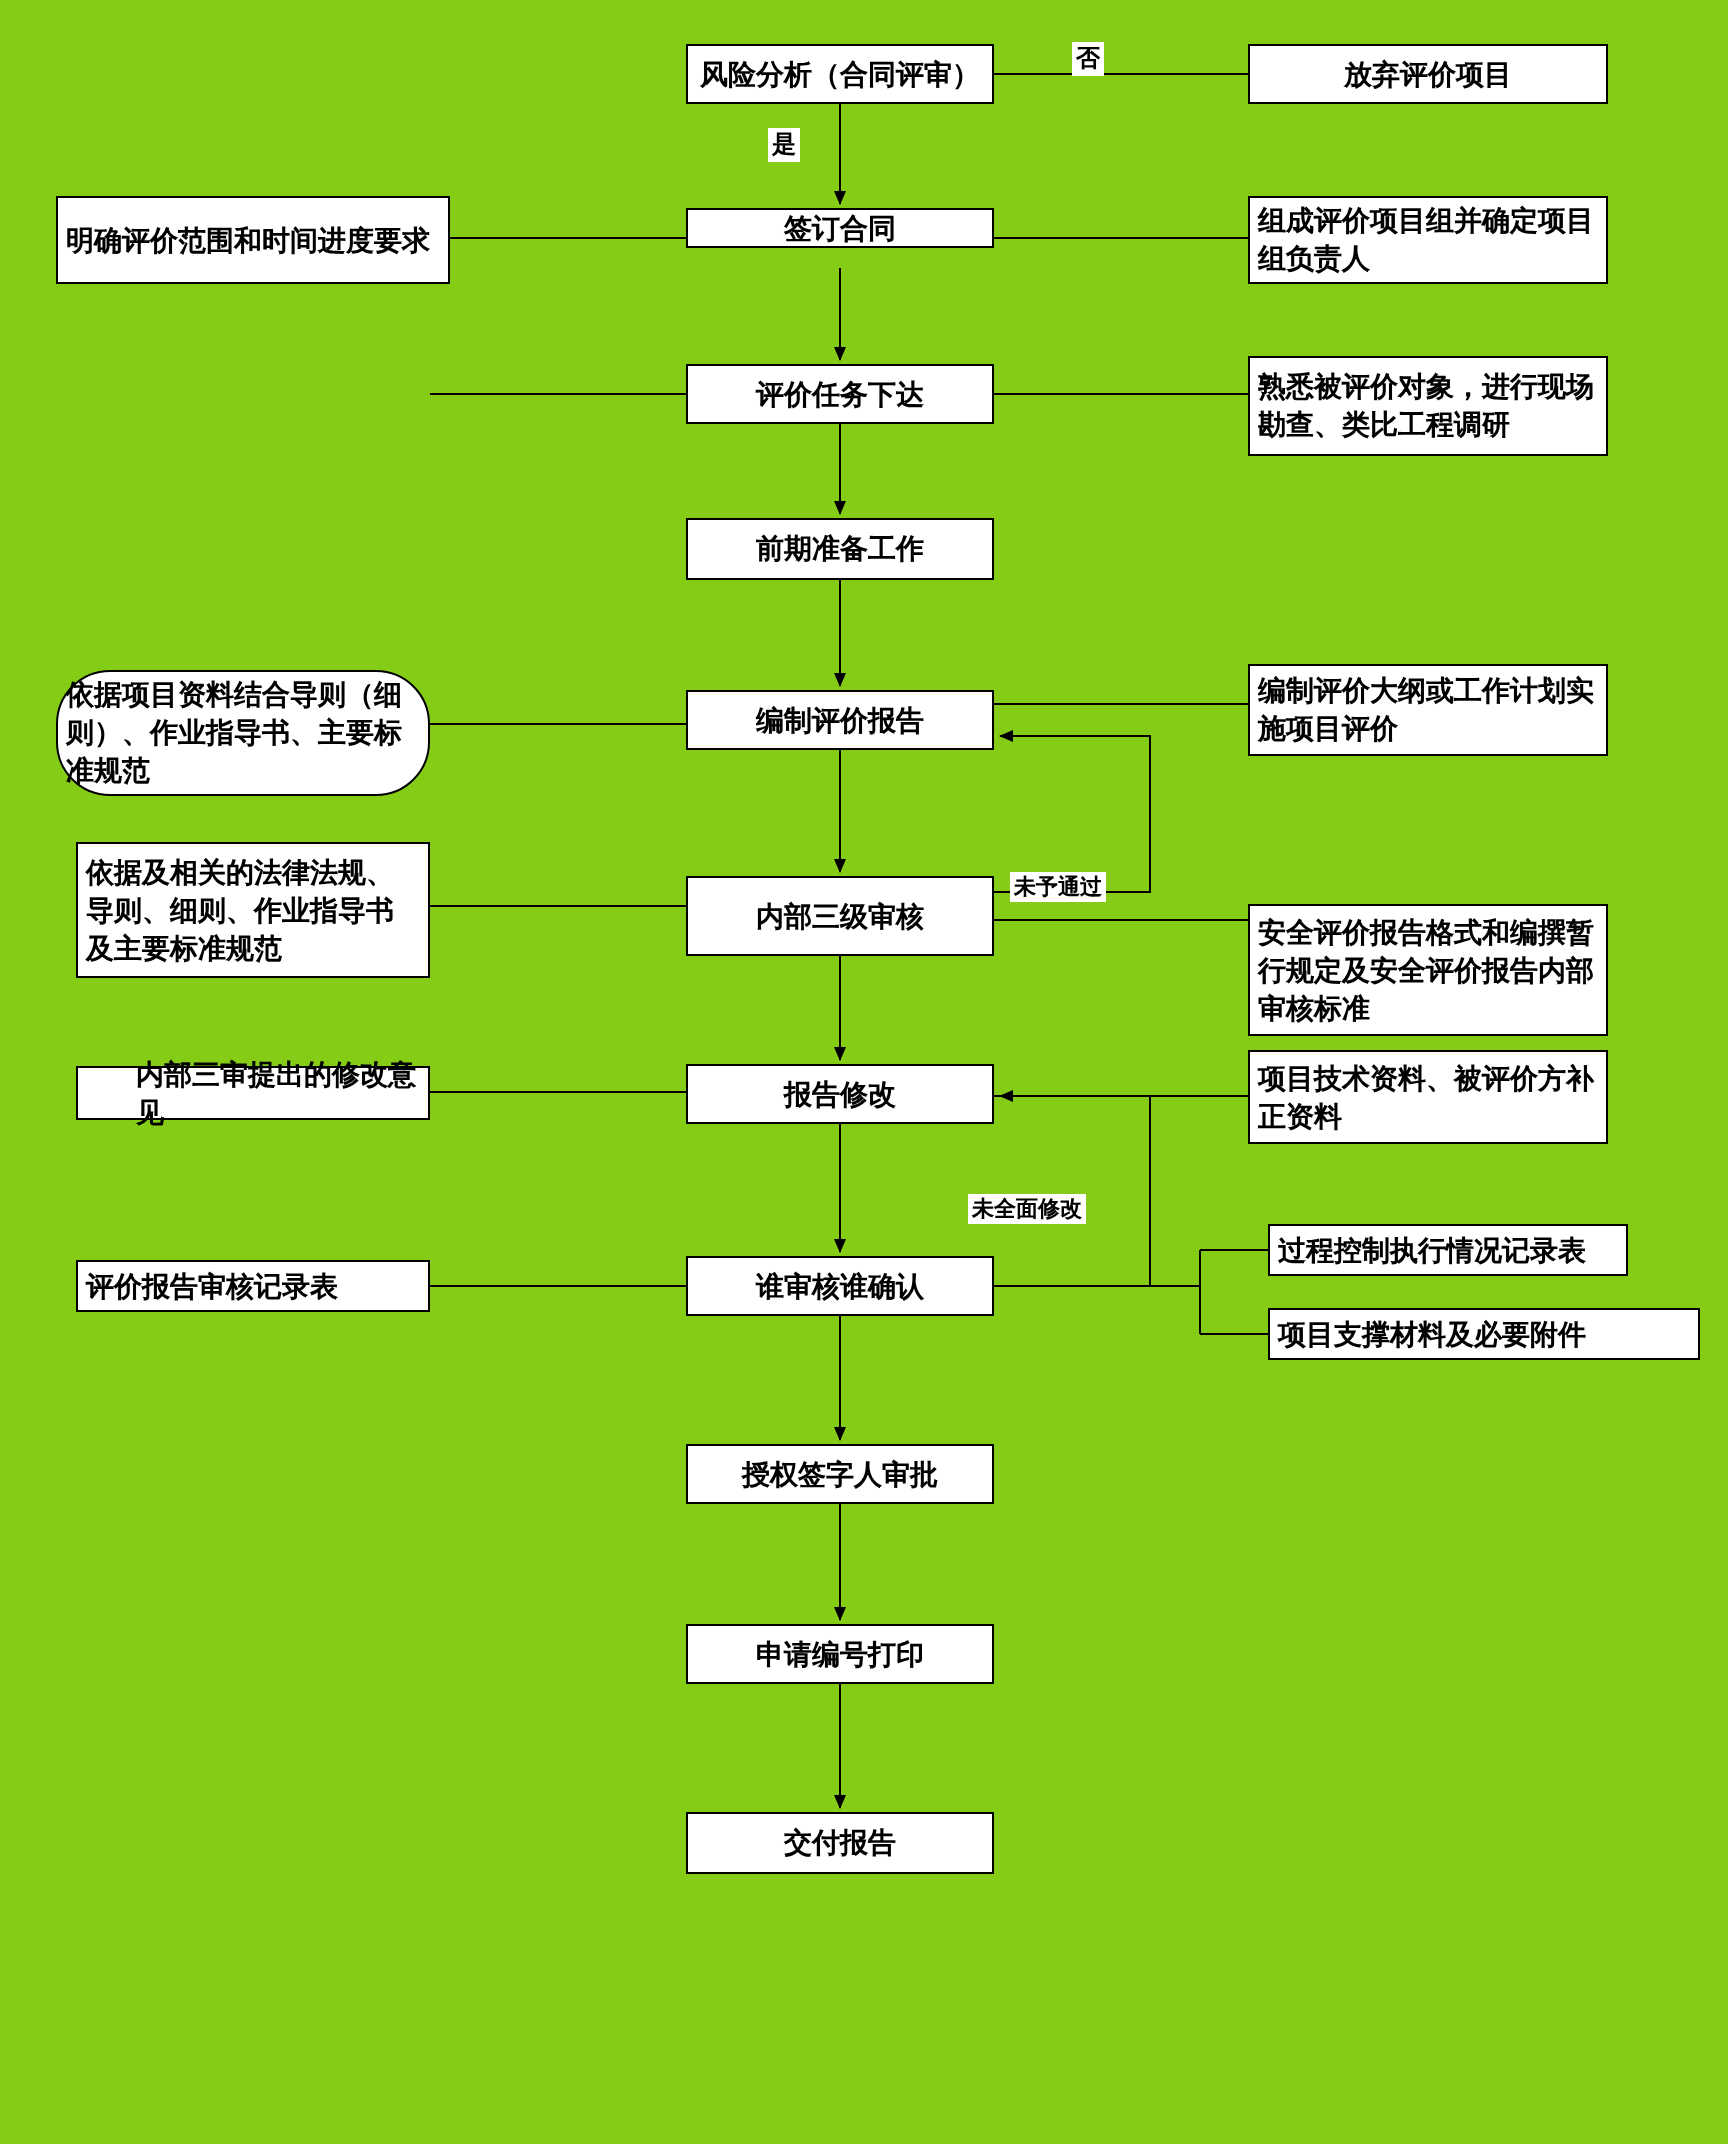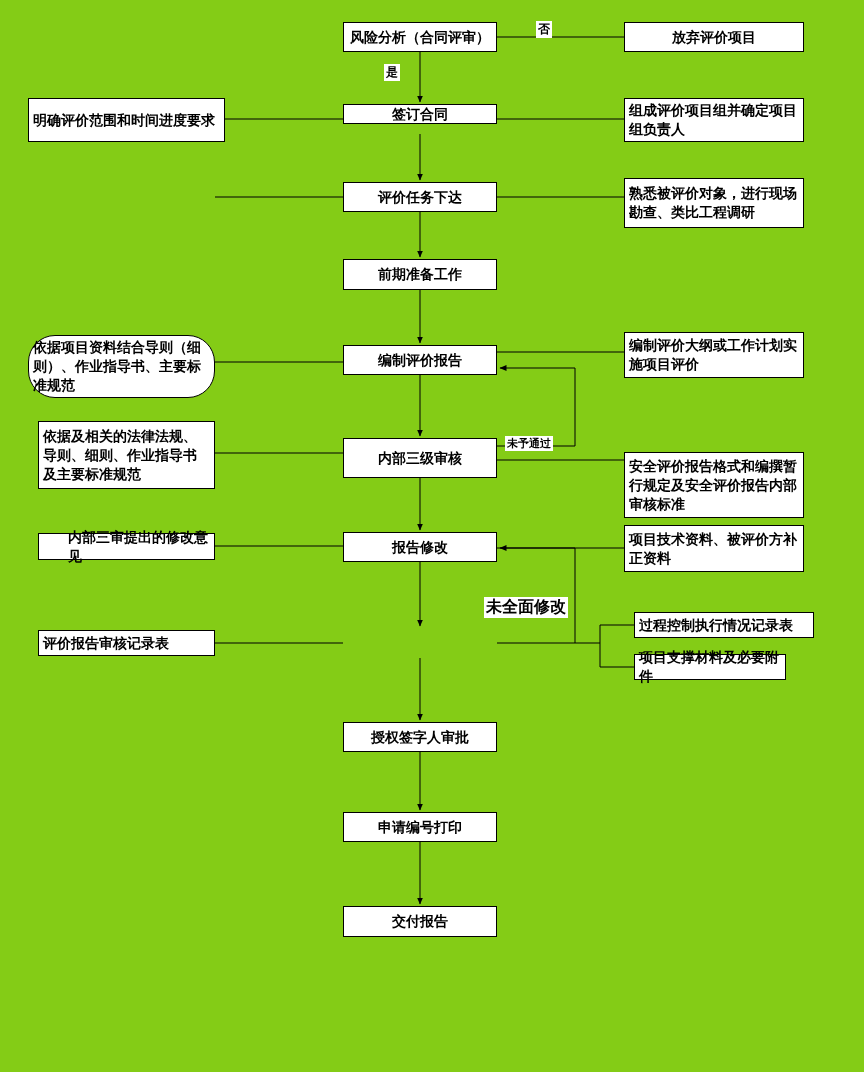--- a/index.html
+++ b/index.html
@@ -94,36 +94,37 @@
   </svg>
 
   <div class="node center" style="left:343px; top:22px;  width:154px; height:30px;">风险分析（合同评审）</div>
   <div class="node center" style="left:624px; top:22px;  width:180px; height:30px;">放弃评价项目</div>
   <div class="node center" style="left:343px; top:104px; width:154px; height:20px;">签订合同</div>
   <div class="node center" style="left:343px; top:182px; width:154px; height:30px;">评价任务下达</div>
   <div class="node center" style="left:343px; top:259px; width:154px; height:31px;">前期准备工作</div>
   <div class="node center" style="left:343px; top:345px; width:154px; height:30px;">编制评价报告</div>
   <div class="node center" style="left:343px; top:438px; width:154px; height:40px;">内部三级审核</div>
   <div class="node center" style="left:343px; top:532px; width:154px; height:30px;">报告修改</div>
+  <div class="node center" style="left:343px; top:628px; width:154px; height:30px;">谁审核谁确认</div>
   <div class="node center" style="left:343px; top:722px; width:154px; height:30px;">授权签字人审批</div>
   <div class="node center" style="left:343px; top:812px; width:154px; height:30px;">申请编号打印</div>
   <div class="node center" style="left:343px; top:906px; width:154px; height:31px;">交付报告</div>
 
   <div class="node side" style="left:28px; top:98px;  width:197px; height:44px;">明确评价范围和时间进度要求</div>
   <div class="node side" style="left:28px; top:335px; width:187px; height:63px;border-radius:27px;">依据项目资料结合导则（细则）、作业指导书、主要标准规范</div>
   <div class="node side" style="left:38px; top:421px; width:177px; height:68px;">依据及相关的法律法规、导则、细则、作业指导书及主要标准规范</div>
   <div class="node side" style="left:38px; top:533px; width:177px; height:27px;padding-left:29px;">内部三审提出的修改意见</div>
   <div class="node side" style="left:38px; top:630px; width:177px; height:26px;">评价报告审核记录表</div>
 
   <div class="node side" style="left:624px; top:98px;  width:180px; height:44px;">组成评价项目组并确定项目组负责人</div>
   <div class="node side" style="left:624px; top:178px; width:180px; height:50px;">熟悉被评价对象，进行现场勘查、类比工程调研</div>
   <div class="node side" style="left:624px; top:332px; width:180px; height:46px;">编制评价大纲或工作计划实施项目评价</div>
   <div class="node side" style="left:624px; top:425px; width:180px; height:66px;margin-top:27px;">安全评价报告格式和编撰暂行规定及安全评价报告内部审核标准</div>
   <div class="node side" style="left:624px; top:525px; width:180px; height:47px;">项目技术资料、被评价方补正资料</div>
   <div class="node side" style="left:634px; top:612px; width:180px; height:26px;">过程控制执行情况记录表</div>
-  <div class="node side" style="left:634px; top:654px; width:152px; height:26px;">项目支撑材料及必要附件</div>
+  <div class="node side" style="left:634px; top:654px; width:216px; height:26px;">项目支撑材料及必要附件</div>
 
   <div class="edge-label" style="left:536px; top:21px;">否</div>
   <div class="edge-label" style="left:384px; top:64px;">是</div>
   <div class="edge-label" style="left:505px; top:423px; font-size:11px;margin-top:13px;">未予通过</div>
-  <div class="edge-label" style="left:484px; top:597px; font-size:16px;">未全面修改</div>
+  <div class="edge-label" style="left:484px; top:597px; font-size:11px;">未全面修改</div>
 
 </div>
 
 </body></html>

